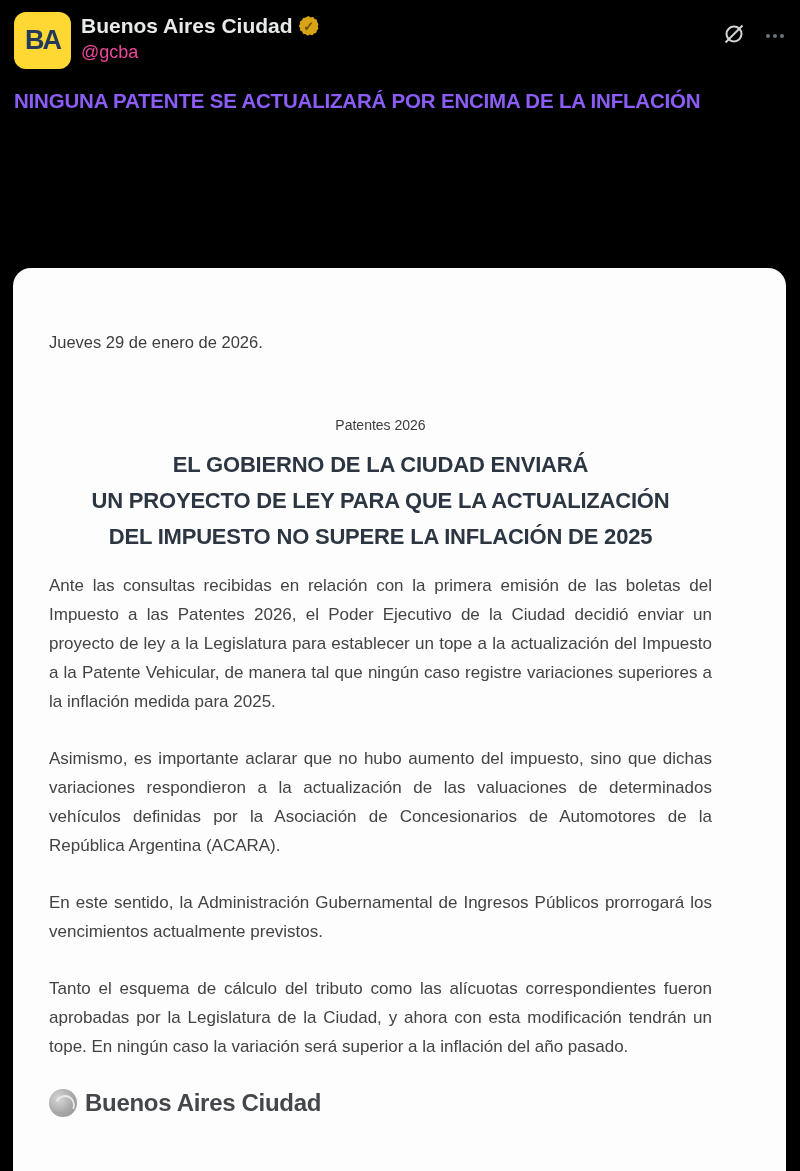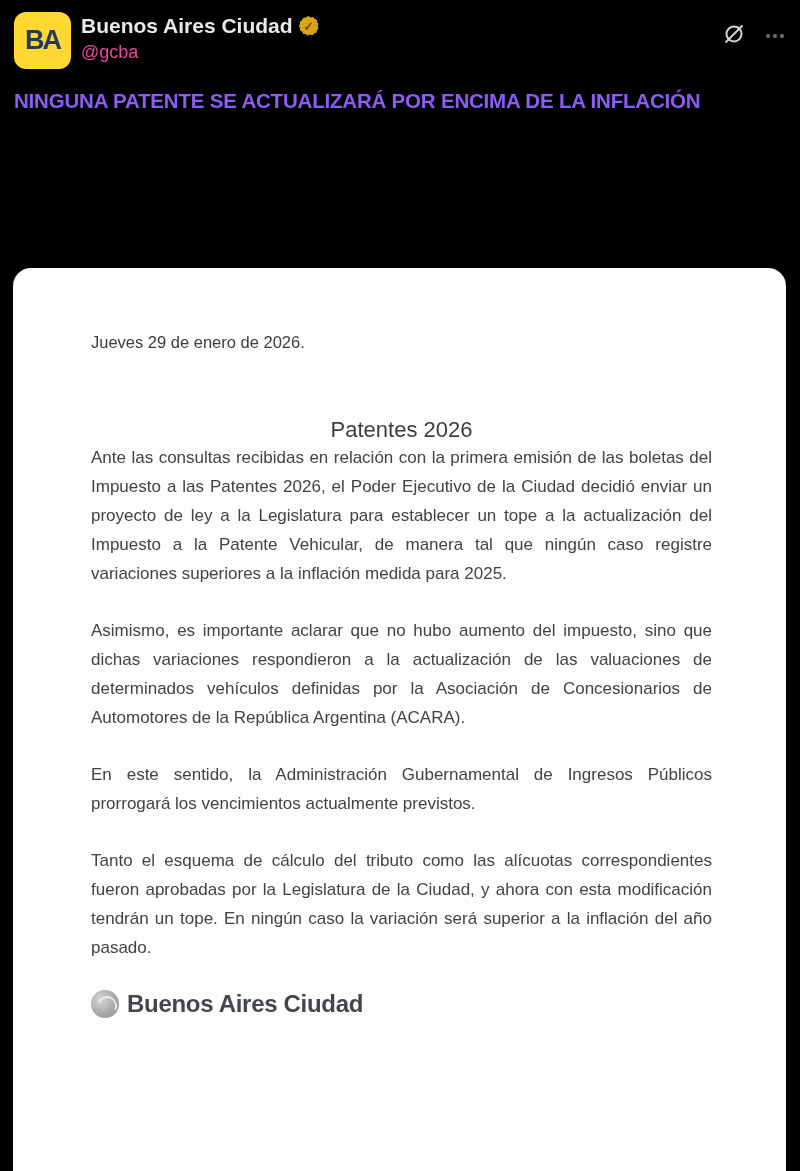--- a/index.html
+++ b/index.html
@@ -55,34 +55,34 @@
     margin-top: 38px; letter-spacing: -0.2px;
     max-width: 745px;
   }
 
   
   .card {
     position: absolute; left: 13px; top: 268px;
     width: 773px; height: 903px;
     background: #fdfdfd;
     border-radius: 18px 18px 0 0;
-    padding: 65px 74px 0 78px;
+    padding: 65px 74px 0 36px;
     cursor: pointer;
     overflow: hidden;
   }
   .card-date { color: #3d3d3d; font-size: 16.5px; }
   .card-kicker {
-    text-align: center; color: #3d3d3d; font-size: 22px; margin-top: 65px;
+    text-align: center; color: #3d3d3d; font-size: 14px; margin-top: 65px;
   }
   .card-headline {
     text-align: center; color: #2c3542; font-weight: 700;
     font-size: 22px; line-height: 36px; letter-spacing: -0.2px;
     margin-top: 14px;
   }
-  .card-paragraphs { margin-top: 0; }
+  .card-paragraphs { margin-top: 16px; }
   .card-paragraphs p {
     color: #434343; font-size: 17px; line-height: 29px;
     text-align: justify; margin-bottom: 28px;
   }
   .card-footer { display: flex; align-items: center; gap: 8px; margin-top: 24px; }
   .emblem {
     width: 28px; height: 28px; border-radius: 50%;
     background: radial-gradient(circle at 35% 35%, #d8d8d8 0%, #a8a8a8 55%, #8f8f8f 100%);
     position: relative; flex: 0 0 auto;
   }
@@ -125,20 +125,25 @@
   </div>
 </div>
 
 <div class="tweet-text">
   <p class="tweet-headline">NINGUNA PATENTE SE ACTUALIZARÁ POR ENCIMA DE LA INFLACIÓN</p>
 </div>
 
 <div class="card">
   <div class="card-date">Jueves 29 de enero de 2026.</div>
   <div class="card-kicker">Patentes 2026</div>
+  <div class="card-headline">
+    <div>EL GOBIERNO DE LA CIUDAD ENVIARÁ</div>
+    <div>UN PROYECTO DE LEY PARA QUE LA ACTUALIZACIÓN</div>
+    <div>DEL IMPUESTO NO SUPERE LA INFLACIÓN DE 2025</div>
+  </div>
   <div class="card-paragraphs">
     <p>Ante las consultas recibidas en relación con la primera emisión de las boletas del Impuesto a las Patentes 2026, el Poder Ejecutivo de la Ciudad decidió enviar un proyecto de ley a la Legislatura para establecer un tope a la actualización del Impuesto a la Patente Vehicular, de manera tal que ningún caso registre variaciones superiores a la inflación medida para 2025.</p>
     <p>Asimismo, es importante aclarar que no hubo aumento del impuesto, sino que dichas variaciones respondieron a la actualización de las valuaciones de determinados vehículos definidas por la Asociación de Concesionarios de Automotores de la República Argentina (ACARA).</p>
     <p>En este sentido, la Administración Gubernamental de Ingresos Públicos prorrogará los vencimientos actualmente previstos.</p>
     <p>Tanto el esquema de cálculo del tributo como las alícuotas correspondientes fueron aprobadas por la Legislatura de la Ciudad, y ahora con esta modificación tendrán un tope. En ningún caso la variación será superior a la inflación del año pasado.</p>
   </div>
   <div class="card-footer">
     <span class="emblem"></span>
     <span class="footer-text">Buenos Aires Ciudad</span>
   </div>

